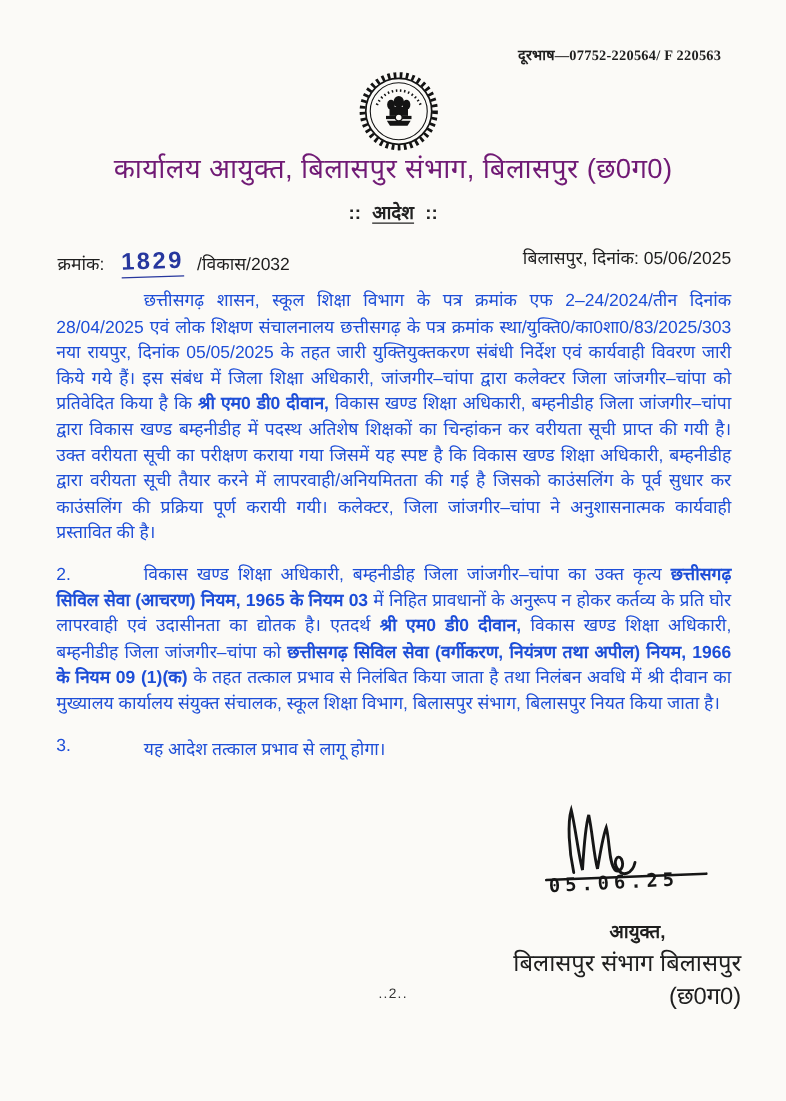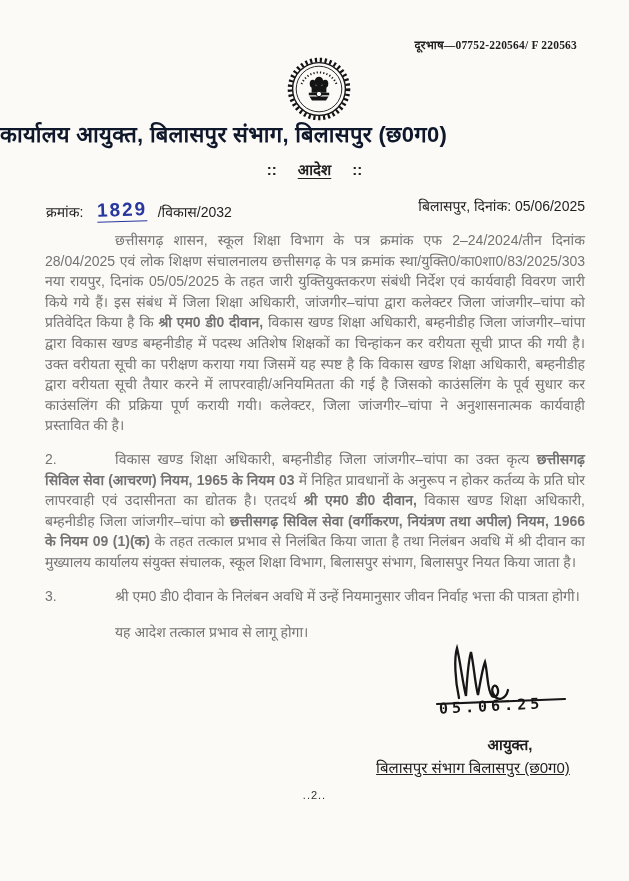--- a/index.html
+++ b/index.html
@@ -25,65 +25,65 @@
     position:absolute;top:38px;right:52px;
     font-family:"Liberation Serif","DejaVu Serif",serif;
     font-weight:700;font-size:11.5px;line-height:15px;
     text-align:right;letter-spacing:.2px;
   }
   
   .emblem{position:absolute;top:56px;left:283px;width:72px;height:66px;}
   
   .title{
     position:absolute;top:118px;left:0;right:0;
-    font-size:22px;font-weight:700;
-    letter-spacing:.3px;color:#0f172a;
+    text-align:center;font-size:22px;font-weight:400;
+    letter-spacing:.3px;color:#701a75;
   }
   
   .order-heading{
     position:absolute;top:159px;left:0;right:0;
     text-align:center;font-size:15px;font-weight:700;color:#222;
   }
-  .order-heading .u{text-decoration:underline;text-underline-offset:3px;margin:0 21px;}
+  .order-heading .u{text-decoration:underline;text-underline-offset:3px;margin:0 9px;}
   
   .ref-row{position:absolute;top:194px;left:46px;right:44px;height:30px;font-size:14px;}
   .ref-left{position:absolute;left:0;top:6px;}
   .serial-hand{
     display:inline-block;
     color:var(--handwritten-ink-blue);
     font-size:19px;font-weight:600;
     transform:rotate(-2deg) translateY(-1px);
     letter-spacing:2px;margin:0 10px 0 14px;
     border-bottom:1.5px solid var(--handwritten-ink-blue);
   }
   .ref-right{position:absolute;right:0;top:2px;}
   
   .body{
     position:absolute;top:230px;left:45px;right:44px;
-    font-size:14px;line-height:20.6px;color:#737373;
+    font-size:14px;line-height:20.6px;color:#1d4ed8;
   }
   .para{
     position:relative;
     text-align:justify;text-indent:70px;
     margin-bottom:13px;
   }
   .pnum{position:absolute;left:0;top:0;text-indent:0;}
   .b{font-weight:700;}
   .closing{margin-top:16px;text-indent:70px;}
   
   .signature{position:absolute;top:642px;left:353px;width:240px;}
   .scribble{display:block;margin-left:78px;}
   .sig-date{
     margin-top:-10px;padding-left:86px;
     font-size:15px;font-weight:600;letter-spacing:4px;
     color:var(--sig-ink);transform:rotate(-3deg);
     font-family:"DejaVu Sans Mono",monospace;
   }
   .sig-designation{margin-top:18px;padding-left:74px;text-align:center;font-size:15px;font-weight:600;}
-  .sig-office{margin-top:3px;text-align:center;font-size:15px;text-decoration:underline;}
+  .sig-office{margin-top:3px;text-align:right;font-size:19px;}
   
   .footer{
     position:absolute;top:789px;left:0;right:0;
     text-align:center;font-size:11px;color:#333;letter-spacing:1px;
   }
 </style>
 </head>
 <body>
 
 <div class="page">
@@ -121,21 +121,21 @@
   <div class="ref-row">
     <div class="ref-left">
       <span>क्रमांक:</span><span class="serial-hand">1829</span><span>/विकास/2032</span>
     </div>
     <div class="ref-right">बिलासपुर, दिनांक:  05/06/2025</div>
   </div>
 
   <div class="body">
     <p class="para"><span>छत्तीसगढ़ शासन, स्कूल शिक्षा विभाग के पत्र क्रमांक एफ 2–24/2024/तीन दिनांक 28/04/2025 एवं लोक शिक्षण संचालनालय छत्तीसगढ़ के पत्र क्रमांक स्था/युक्ति0/का0शा0/83/2025/303 नया रायपुर, दिनांक 05/05/2025 के तहत जारी युक्तियुक्तकरण संबंधी निर्देश एवं कार्यवाही विवरण जारी किये गये हैं।  इस संबंध में जिला शिक्षा अधिकारी, जांजगीर–चांपा द्वारा कलेक्टर जिला जांजगीर–चांपा को प्रतिवेदित किया है कि </span><span class="b">श्री एम0 डी0 दीवान,</span><span> विकास खण्ड शिक्षा अधिकारी, बम्हनीडीह जिला जांजगीर–चांपा द्वारा विकास खण्ड बम्हनीडीह में पदस्थ अतिशेष शिक्षकों का चिन्हांकन कर वरीयता सूची प्राप्त की गयी है। उक्त वरीयता सूची का परीक्षण कराया गया जिसमें यह स्पष्ट है कि विकास खण्ड शिक्षा अधिकारी, बम्हनीडीह द्वारा वरीयता सूची तैयार करने में लापरवाही/अनियमितता की गई है जिसको काउंसलिंग के पूर्व सुधार कर काउंसलिंग की प्रक्रिया पूर्ण करायी गयी। कलेक्टर, जिला जांजगीर–चांपा ने अनुशासनात्मक कार्यवाही प्रस्तावित की है।</span></p>
     <p class="para"><span class="pnum">2.</span><span><span>विकास खण्ड शिक्षा अधिकारी, बम्हनीडीह जिला जांजगीर–चांपा का उक्त कृत्य </span><span class="b">छत्तीसगढ़ सिविल सेवा (आचरण) नियम, 1965 के नियम 03</span><span> में निहित प्रावधानों के अनुरूप न होकर कर्तव्य के प्रति घोर लापरवाही एवं उदासीनता का द्योतक है।  एतदर्थ </span><span class="b">श्री एम0 डी0 दीवान,</span><span> विकास खण्ड शिक्षा अधिकारी, बम्हनीडीह जिला जांजगीर–चांपा को </span><span class="b">छत्तीसगढ़ सिविल सेवा (वर्गीकरण, नियंत्रण तथा अपील) नियम, 1966 के नियम 09 (1)(क)</span><span> के तहत तत्काल प्रभाव से निलंबित किया जाता है तथा निलंबन अवधि में श्री दीवान का मुख्यालय कार्यालय संयुक्त संचालक, स्कूल शिक्षा विभाग, बिलासपुर संभाग, बिलासपुर नियत किया जाता है।</span></span></p>
-    <p class="para"><span class="pnum">3.</span><span><span>श्री एम0 डी0 दीवान के निलंबन अवधि में उन्हें नियमानुसार जीवन निर्वाह भत्ता की पात्रता होगी।</span></span></p>
+    <p class="para"><span class="pnum">3.</span></p>
     <p class="closing">यह आदेश तत्काल प्रभाव से लागू होगा।</p>
   </div>
 
   <div class="signature">
     <svg class="scribble" width="140" height="66" viewBox="0 0 140 66" aria-hidden="true">
       <path d="M28,56 C24,38 23,16 26,6 C29,18 32,43 35,54 C36,38 37,20 40,10 C43,24 44,42 47,53 C49,42 51,28 54,20 C57,32 56,48 61,54 C65,57 69,51 66,45 C63,41 59,47 63,53 C67,60 75,57 77,48" stroke="#161616" stroke-width="2.3" fill="none" stroke-linecap="round"></path>
       <path d="M6,62 L134,57" stroke="#161616" stroke-width="2.2" stroke-linecap="round"></path>
     </svg>
     <div class="sig-date">05.06.25</div>
     <div class="sig-designation">आयुक्त,</div>

